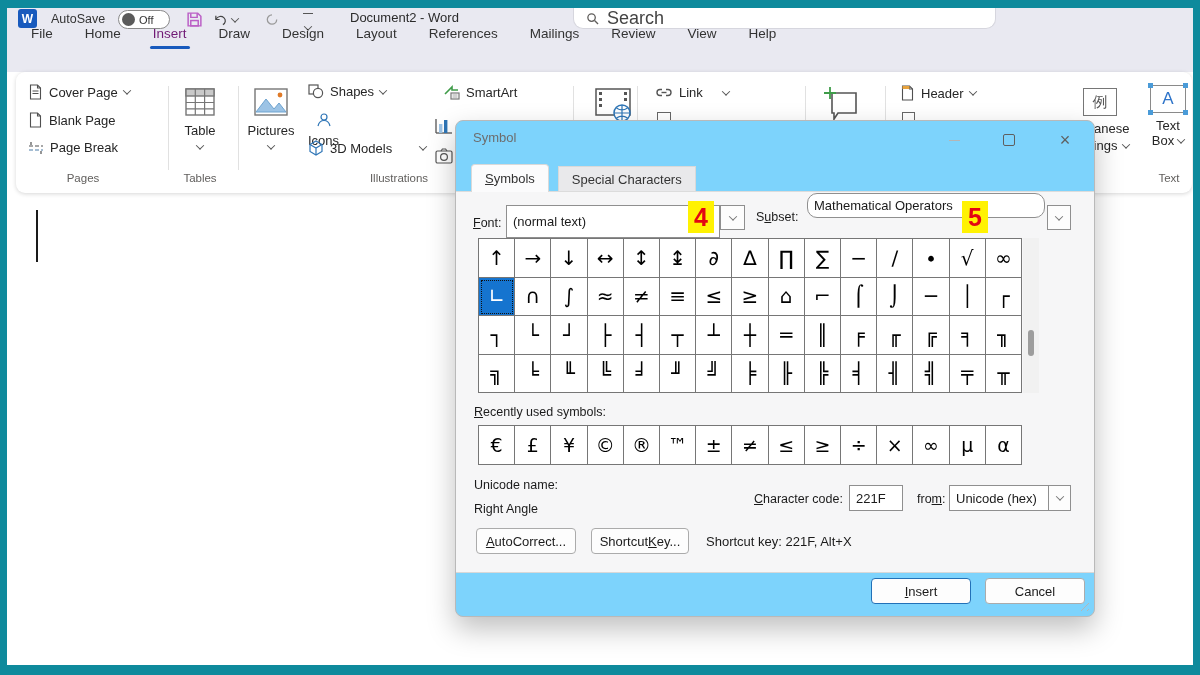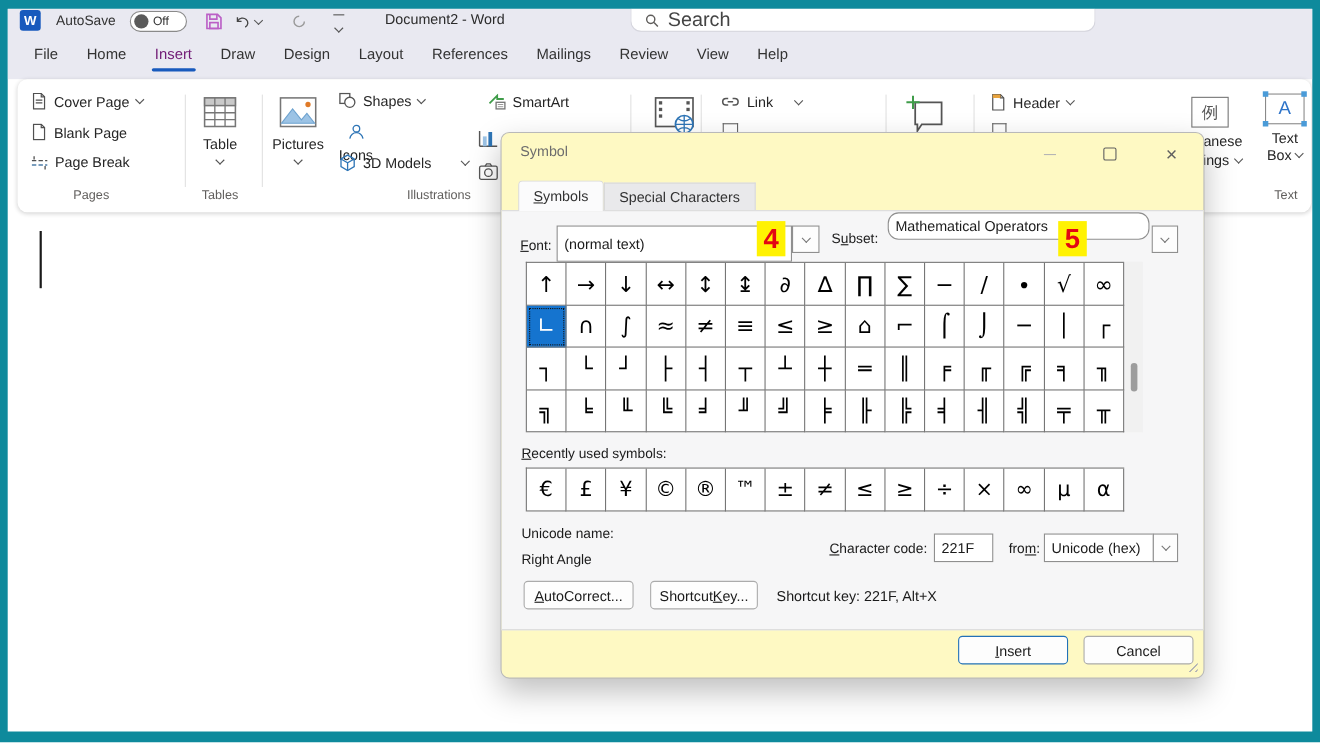--- a/index.html
+++ b/index.html
@@ -12,42 +12,42 @@
   
   .tb-text{font-size:12.5px;color:#333;}
   #word-logo{width:19px;height:19px;background:#185abd;border-radius:3px;color:#fff;
              font-weight:bold;font-size:12px;display:flex;align-items:center;justify-content:center;}
   #autosave-pill{width:52px;height:19px;border:1px solid #8a8a8a;border-radius:10px;background:#fff;
                  display:flex;align-items:center;gap:4px;padding:0 3px;box-sizing:border-box;}
   #autosave-knob{width:13px;height:13px;border-radius:50%;background:#5a5a5a;}
   #search-box{border:1px solid #d6d6de;border-top:none;background:#fff;border-radius:0 0 10px 10px;
               display:flex;align-items:center;gap:8px;padding:0 12px;box-sizing:border-box;}
   
-  #tabrow{position:absolute;left:11px;top:28px;display:flex;}
+  #tabrow{position:absolute;left:11px;top:12px;display:flex;gap:6px;}
   .rtab{font-size:13.5px;color:#333;padding:6px 13px;position:relative;cursor:default;}
   .rtab.active{font-weight:normal;color:#701a75;}
   .rtab.active::after{content:"";position:absolute;left:10px;right:10px;bottom:-2px;height:3px;
                       background:#185abd;border-radius:2px;}
   
   #ribbon-card{position:absolute;left:9px;top:64px;width:1176px;height:121px;background:#fff;
                border-radius:9px;box-shadow:0 1px 4px rgba(0,0,0,.16);}
   .rgroup-label{font-size:11.5px;color:#605e5c;text-align:center;}
   .rdivider{position:absolute;top:78px;height:84px;width:1px;background:#e1e1e1;}
   .ritem{display:flex;align-items:center;gap:6px;font-size:13px;color:#262626;white-space:nowrap;}
   .chev{display:inline-block;width:5px;height:5px;border-right:1.4px solid #555;
         border-bottom:1.4px solid #555;transform:rotate(45deg) translate(-1px,-1px);}
   .bigbtn{display:flex;flex-direction:column;align-items:center;font-size:13px;color:#262626;}
   
   #doc-cursor{position:absolute;left:29px;top:202px;width:1.6px;height:52px;background:#1a1a1a;}
   
-  #dialog{position:absolute;left:448px;top:112px;width:640px;height:497px;background:#fef9c3;
+  #dialog{position:absolute;left:448px;top:112px;width:640px;height:497px;background:#7dd3fc;
           border:1px solid #b9b9b9;border-radius:8px;box-shadow:0 12px 28px rgba(0,0,0,.25);
           box-sizing:border-box;font-size:13px;}
   .dlg-ctl{position:absolute;top:8px;width:30px;height:22px;display:flex;align-items:center;justify-content:center;}
-  #dlg-tabs{position:absolute;left:15px;top:43px;display:flex;align-items:flex-end;height:28px;}
+  #dlg-tabs{position:absolute;left:15px;top:43px;display:flex;align-items:flex-end;height:28px;gap:9px;}
   .dtab{padding:5px 13px;font-size:13px;border:1px solid #d9d9d9;border-bottom:none;background:#e9e9eb;color:#333;}
   .dtab.sel{background:#fbfbfc;border-radius:4px 4px 0 0;position:relative;z-index:2;padding:6px 13px;}
   #tabpage{position:absolute;left:0;top:70px;width:100%;height:380px;background:#f6f6f7;
            border-top:1px solid #dcdcdc;border-bottom:1px solid #d8d8d8;}
   .fld-label{font-size:12.5px;color:#1b1b1b;}
   .txtbox{background:#fff;border:1px solid #8f8f8f;box-sizing:border-box;display:flex;
           align-items:center;padding:0 6px;font-size:13px;color:#1b1b1b;}
   .arrowbox{background:#fdfdfd;border:1px solid #8f8f8f;box-sizing:border-box;display:flex;
             align-items:center;justify-content:center;}
   .badge{background:#fff202;color:#e30613;font-weight:bold;font-size:25px;display:flex;

